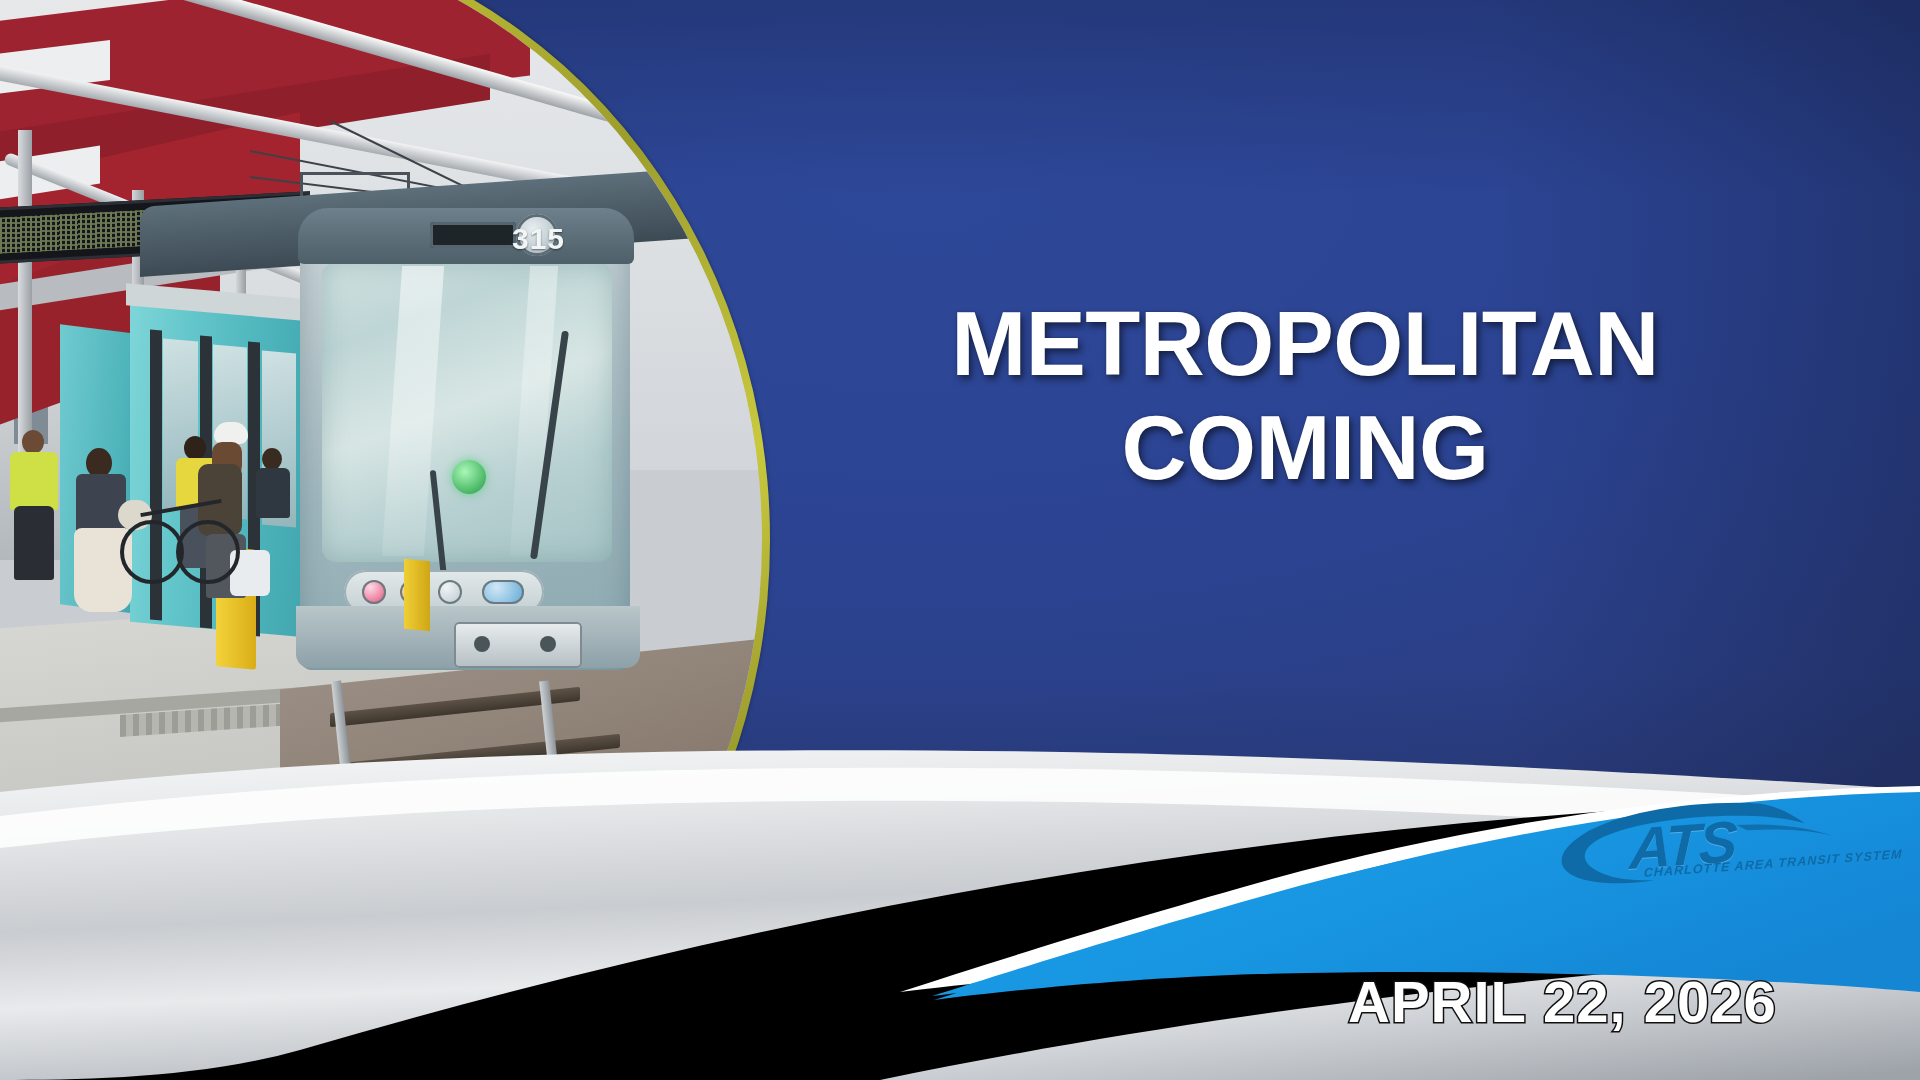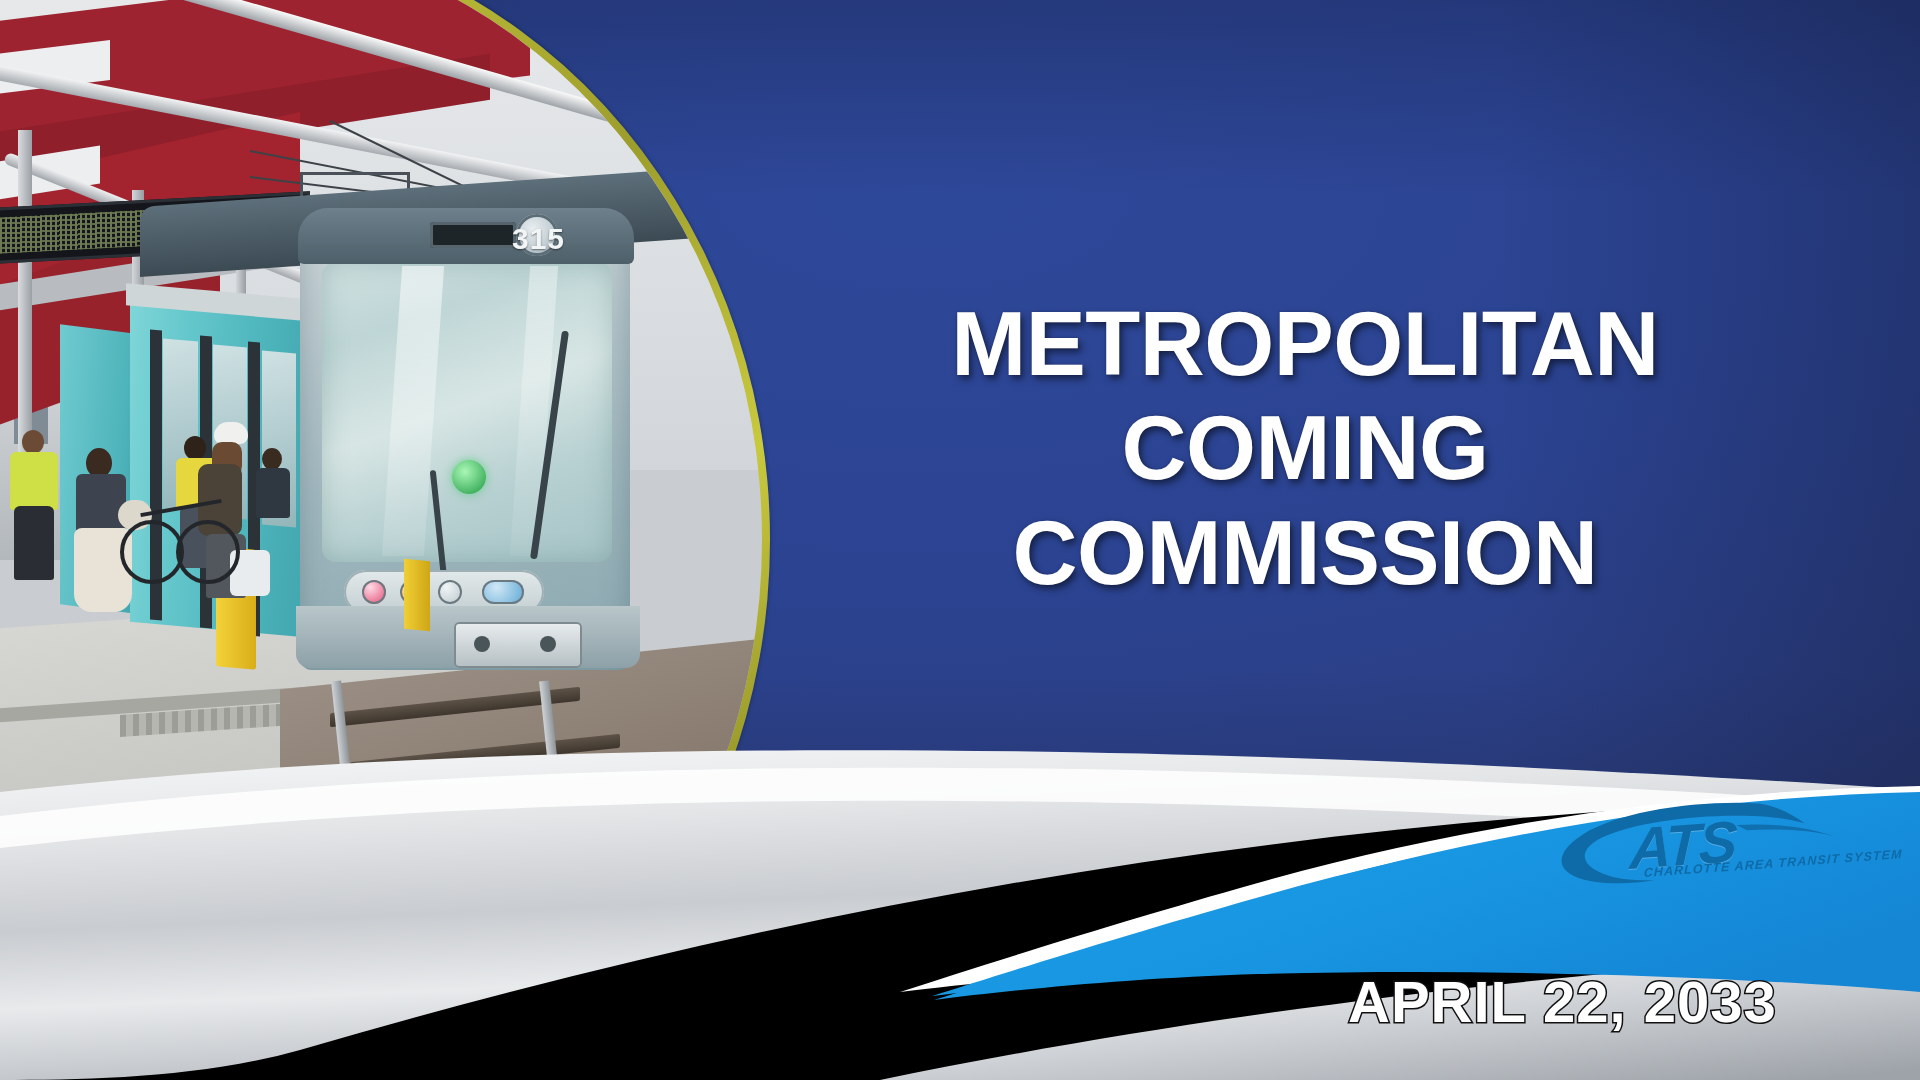--- a/index.html
+++ b/index.html
@@ -386,21 +386,20 @@
         <div class="ph" style="left:140px;top:506px;width:82px;height:4px;background:#23272b;transform:rotate(-10deg);"></div>
       </div>
 
     </div>
   </div>
 
 
   <div class="title-block">
     <span class="title-line">METROPOLITAN</span>
     <span class="title-line">COMING</span>
-    <span class="title-line">COMMISSION</span>
   </div>
 
   <div class="bottom-art">
     <svg viewBox="0 0 1920 360" preserveAspectRatio="none" xmlns="http://www.w3.org/2000/svg">
       <defs>
         <linearGradient id="gSilver" x1="0" y1="0" x2="0.25" y2="1">
           <stop offset="0%" stop-color="#f6f7f8"></stop>
           <stop offset="26%" stop-color="#e3e5e7"></stop>
           <stop offset="52%" stop-color="#c9ccd0"></stop>
           <stop offset="74%" stop-color="#e8eaec"></stop>
@@ -440,16 +439,16 @@
     <svg class="cats-swoosh" viewBox="0 0 300 78" xmlns="http://www.w3.org/2000/svg">
       <path d="M214,4 C150,-4 74,2 36,22 C2,40 6,62 44,70 C62,74 84,75 104,73
                C84,72 66,69 54,63 C30,52 30,36 56,26 C88,14 152,10 206,16
                C226,18 244,22 258,27 C246,17 232,8 214,4 Z" fill="#0f6ba8"></path>
       <path d="M200,30 C230,30 262,34 286,42 C258,30 222,24 190,24 Z" fill="#0f6ba8" opacity="0.9"></path>
     </svg>
     <div class="cats-word">ATS</div>
     <div class="cats-tag">CHARLOTTE AREA TRANSIT SYSTEM</div>
   </div>
 
-  <div class="date-text">APRIL 22, 2033</div>
+  <div class="date-text">APRIL 22, 2026</div>
 
 
 </div>
 
 </body></html>

